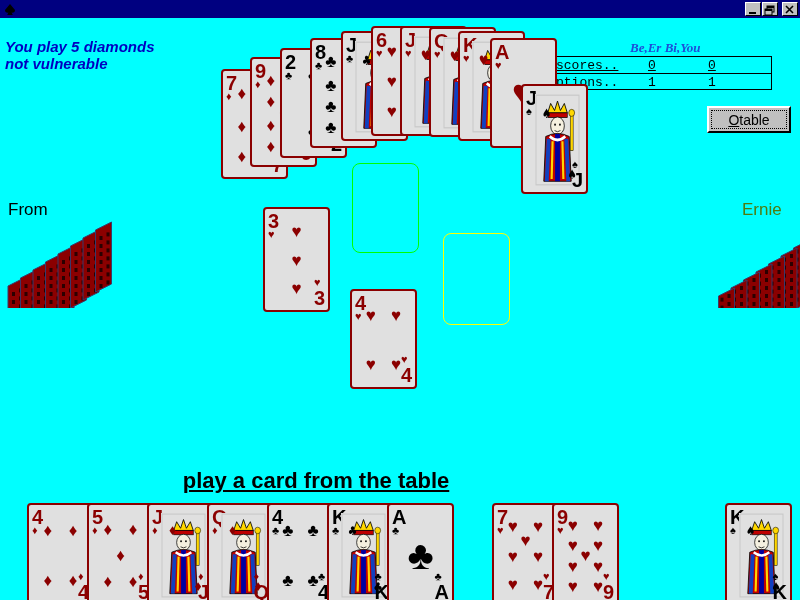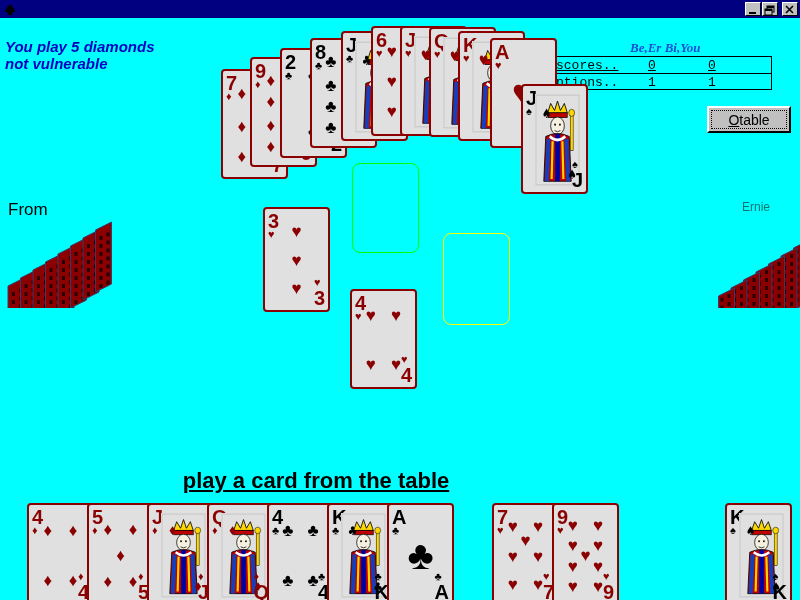--- a/index.html
+++ b/index.html
@@ -50,21 +50,21 @@
   .name-north{
     position:absolute;left:322px;top:20px;
     color:#8b0000;font-size:17px;font-family:"Liberation Sans", sans-serif;
   }
   .name-west{
     position:absolute;left:8px;top:182px;
     color:#000000;font-size:17px;font-family:"Liberation Sans", sans-serif;
   }
   .name-east{
     position:absolute;left:742px;top:182px;
-    color:#0f766e;font-size:12px;font-family:"Liberation Sans", sans-serif;
+    color:#4d7c0f;font-size:17px;font-family:"Liberation Sans", sans-serif;
   }
   .prompt{
     position:absolute;left:0;top:450px;width:632px;text-align:center;
     color:#000000;font-size:22px;font-weight:bold;
     font-family:"Liberation Sans", sans-serif;
     text-decoration:underline;
   }
 
   
   .seat-head{

